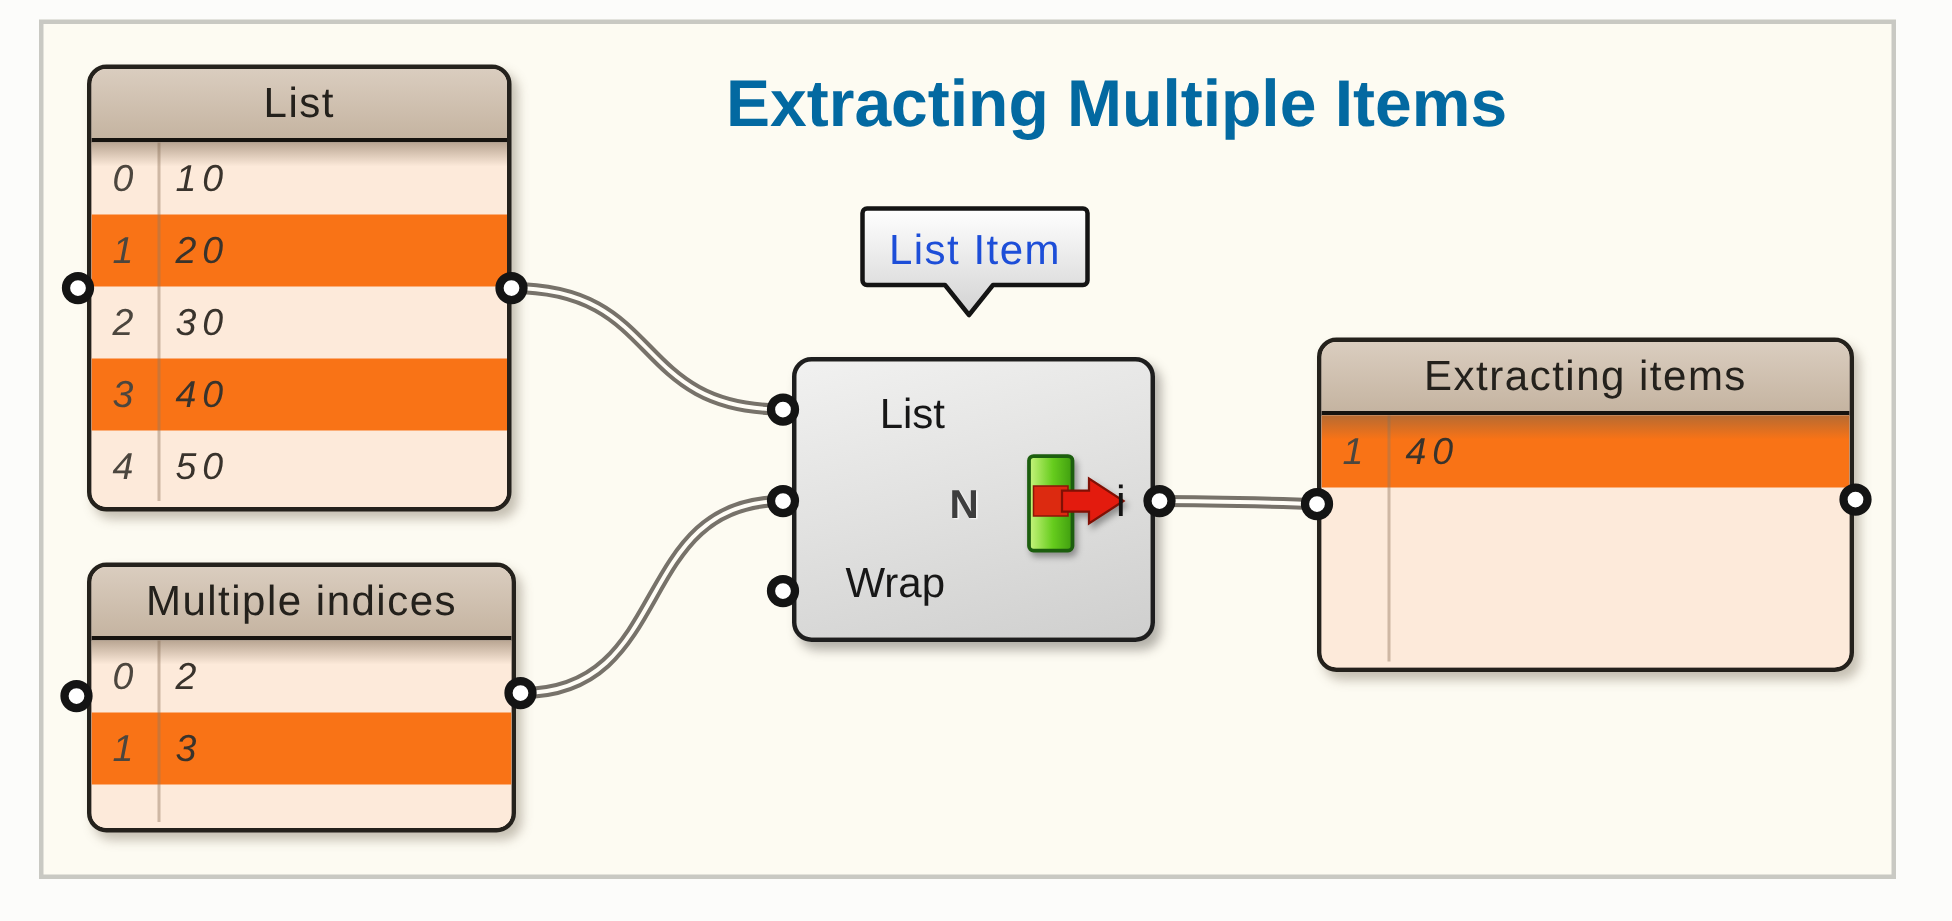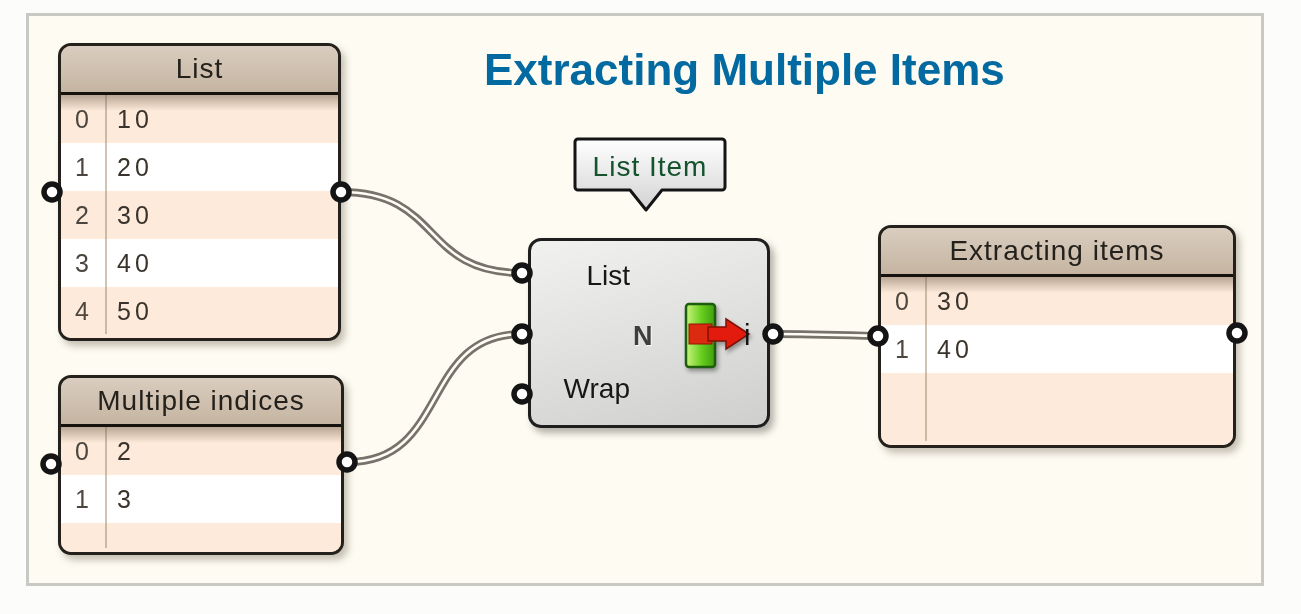--- a/index.html
+++ b/index.html
@@ -15,43 +15,43 @@
   .panel{position:absolute;z-index:2;border:3px solid #24211c;border-radius:13px;
     overflow:hidden;background:#fdeada;box-shadow:4px 5px 7px rgba(95,80,60,0.35);}
   .panel-header{height:46px;line-height:46px;text-align:center;
     background:linear-gradient(#dacdbf,#c5b4a1);
     border-bottom:3px solid #16130f;font-size:28px;letter-spacing:1px;color:#24211c;}
   .panel-body{position:relative;height:calc(100% - 49px);background:#fdeada;}
   .shadow-band{position:absolute;left:0;top:0;right:0;height:16px;z-index:3;
     background:linear-gradient(rgba(118,98,76,0.5),rgba(118,98,76,0));pointer-events:none;}
   .col-line{position:absolute;left:44px;top:0;bottom:4px;width:2px;
     background:rgba(148,122,96,0.45);z-index:2;}
-  .prow{position:relative;height:48px;line-height:48px;font-size:25px;color:#39332c;z-index:1;}
-  .prow.alt{background:#ffffff;}
+  .prow{position:relative;height:48px;line-height:48px;font-size:25px;color:#39332c;z-index:1;font-style:italic;}
+  .prow.alt{background:#f97316;}
   .prow .idx{display:inline-block;width:44px;text-align:center;letter-spacing:2px;color:#4c463e;}
   .prow .val{padding-left:12px;letter-spacing:4px;}
   #panel-list{left:58px;top:43px;width:277px;height:292px;}
   #panel-required{left:58px;top:375px;width:280px;height:174px;}
   #panel-specified{left:878px;top:225px;width:352px;height:217px;}
   
   #component{position:absolute;left:528px;top:238px;width:236px;height:184px;z-index:2;
     border:3px solid #1e1e1e;border-radius:13px;
     background:linear-gradient(165deg,#f1f1f0 0%,#e2e2e1 45%,#cfcfce 100%);
     box-shadow:4px 5px 7px rgba(40,35,30,0.35);}
   .comp-in-label{position:absolute;left:0;width:99px;height:60px;line-height:60px;
     text-align:right;font-size:28px;color:#171717;}
   #comp-letter{position:absolute;left:102px;top:65px;width:42px;height:60px;line-height:60px;
     font-size:27px;font-weight:bold;color:#3e3e3e;text-shadow:1px 1px 1px rgba(255,255,255,0.85);}
   #comp-out-label{position:absolute;left:213px;top:64px;width:30px;height:60px;line-height:60px;
     font-size:29px;color:#141414;}
   #comp-icon{position:absolute;left:147px;top:60px;filter:drop-shadow(2px 3px 2px rgba(0,0,0,0.35));}
   
   #tooltip{position:absolute;left:565px;top:131px;width:170px;height:85px;z-index:4;}
   #tooltip-label{position:absolute;left:576px;top:141px;width:148px;height:51px;line-height:51px;
-    text-align:center;font-size:28px;letter-spacing:1px;color:#14532d;z-index:5;}
+    text-align:center;font-size:28px;letter-spacing:1px;color:#1d4ed8;z-index:5;}
   
   #wire-layer{position:absolute;left:0;top:0;width:1301px;height:614px;z-index:3;pointer-events:none;}
 </style>
 </head>
 <body>
 
 <div id="stage">
 
   <div id="canvas-frame"></div>
 
@@ -78,21 +78,20 @@
       <div class="prow"><span class="idx">0</span><span class="val">2</span></div>
       <div class="prow alt"><span class="idx">1</span><span class="val">3</span></div>
     </div>
   </div>
 
   <div class="panel" id="panel-specified">
     <div class="panel-header">Extracting items</div>
     <div class="panel-body">
       <div class="shadow-band"></div>
       <div class="col-line"></div>
-      <div class="prow"><span class="idx">0</span><span class="val">30</span></div>
       <div class="prow alt"><span class="idx">1</span><span class="val">40</span></div>
     </div>
   </div>
 
   <div id="component">
     <div class="comp-in-label" style="top:5px">List</div>
     <div class="comp-in-label" style="top:118px">Wrap</div>
     <div id="comp-letter">N</div>
     <svg id="comp-icon" width="80" height="75" viewBox="0 0 80 75">
       <defs>

